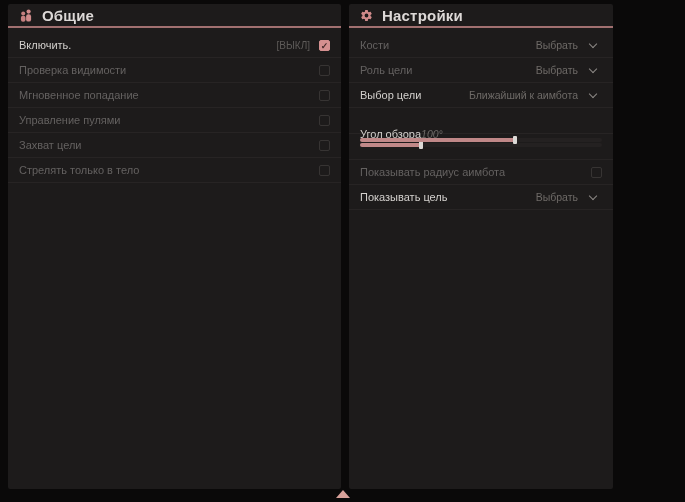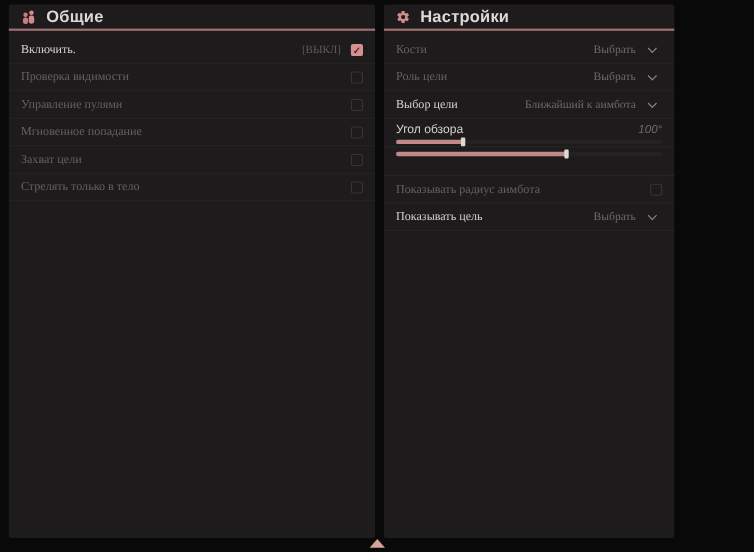--- a/index.html
+++ b/index.html
@@ -21,21 +21,21 @@
     height:22px; padding:0 11px;
   }
   .panel-title {
     color:#ddd9d7; font-size:15px; font-weight:700; letter-spacing:.2px;
   }
   .header-underline { height:2px; background:#a17070; }
   .panel-body { padding-top:5px; }
 
   .row {
     height:25px; display:flex; align-items:center; justify-content:space-between;
-    padding:0 11px; border-bottom:1px solid #272424;font-family:Liberation Serif, serif;
+    padding:0 11px; border-bottom:1px solid #272424;
   }
   .lbl { font-size:11px; color:#d3d0cd; }
   .row.dim .lbl, .srow.dim .lbl { color:#646160; }
   .right-group { display:flex; align-items:center;margin-left:32px; }
 
   .tag { font-size:10px; color:#5e5b59; margin-right:9px; }
 
   .cb {
     width:11px; height:11px; border:1px solid #373433; border-radius:2px;
     font-size:9px; line-height:10px; text-align:center; color:transparent;
@@ -51,21 +51,21 @@
   .chev::before {
     content:""; position:absolute; left:1px; top:0;
     width:5px; height:5px;
     border-right:1.5px solid #8d8986; border-bottom:1.5px solid #8d8986;
     transform:rotate(45deg);
   }
 
   .srow {
     height:26px; padding:2px 11px 0; border-bottom:1px solid #272424;
   }
-  .srow-top { display:flex; align-items:center; justify-content:space-between; height:15px; }
+  .srow-top { display:flex; align-items:center; justify-content:flex-start; height:15px;margin-top:16px; }
   .val { font-size:10.5px; color:#6e6a67;font-style:italic; }
   .track {
     margin-top:2px; height:4px; background:#242121; border-radius:2px;
     position:relative; cursor:pointer;
   }
   .fill { height:100%; background:#c08888; border-radius:2px; position:relative; }
   .handle {
     position:absolute; right:-2px; top:-2px; width:4px; height:8px;
     background:#dcd9d6; border-radius:1px;
   }
@@ -105,26 +105,26 @@
         <span class="cb checked">✓</span>
       </span>
     </div>
 
     <div class="row dim">
       <span class="lbl">Проверка видимости</span>
       <span class="cb"></span>
     </div>
 
     <div class="row dim">
+      <span class="lbl">Мгновенное попадание</span>
+      <span class="cb"></span>
+    </div>
+
+    <div class="row dim">
       <span class="lbl">Управление пулями</span>
-      <span class="cb"></span>
-    </div>
-
-    <div class="row dim">
-      <span class="lbl">Мгновенное попадание</span>
       <span class="cb"></span>
     </div>
 
     <div class="row dim">
       <span class="lbl">Захват цели</span>
       <span class="cb"></span>
     </div>
 
     <div class="row dim">
       <span class="lbl">Стрелять только в тело</span>

